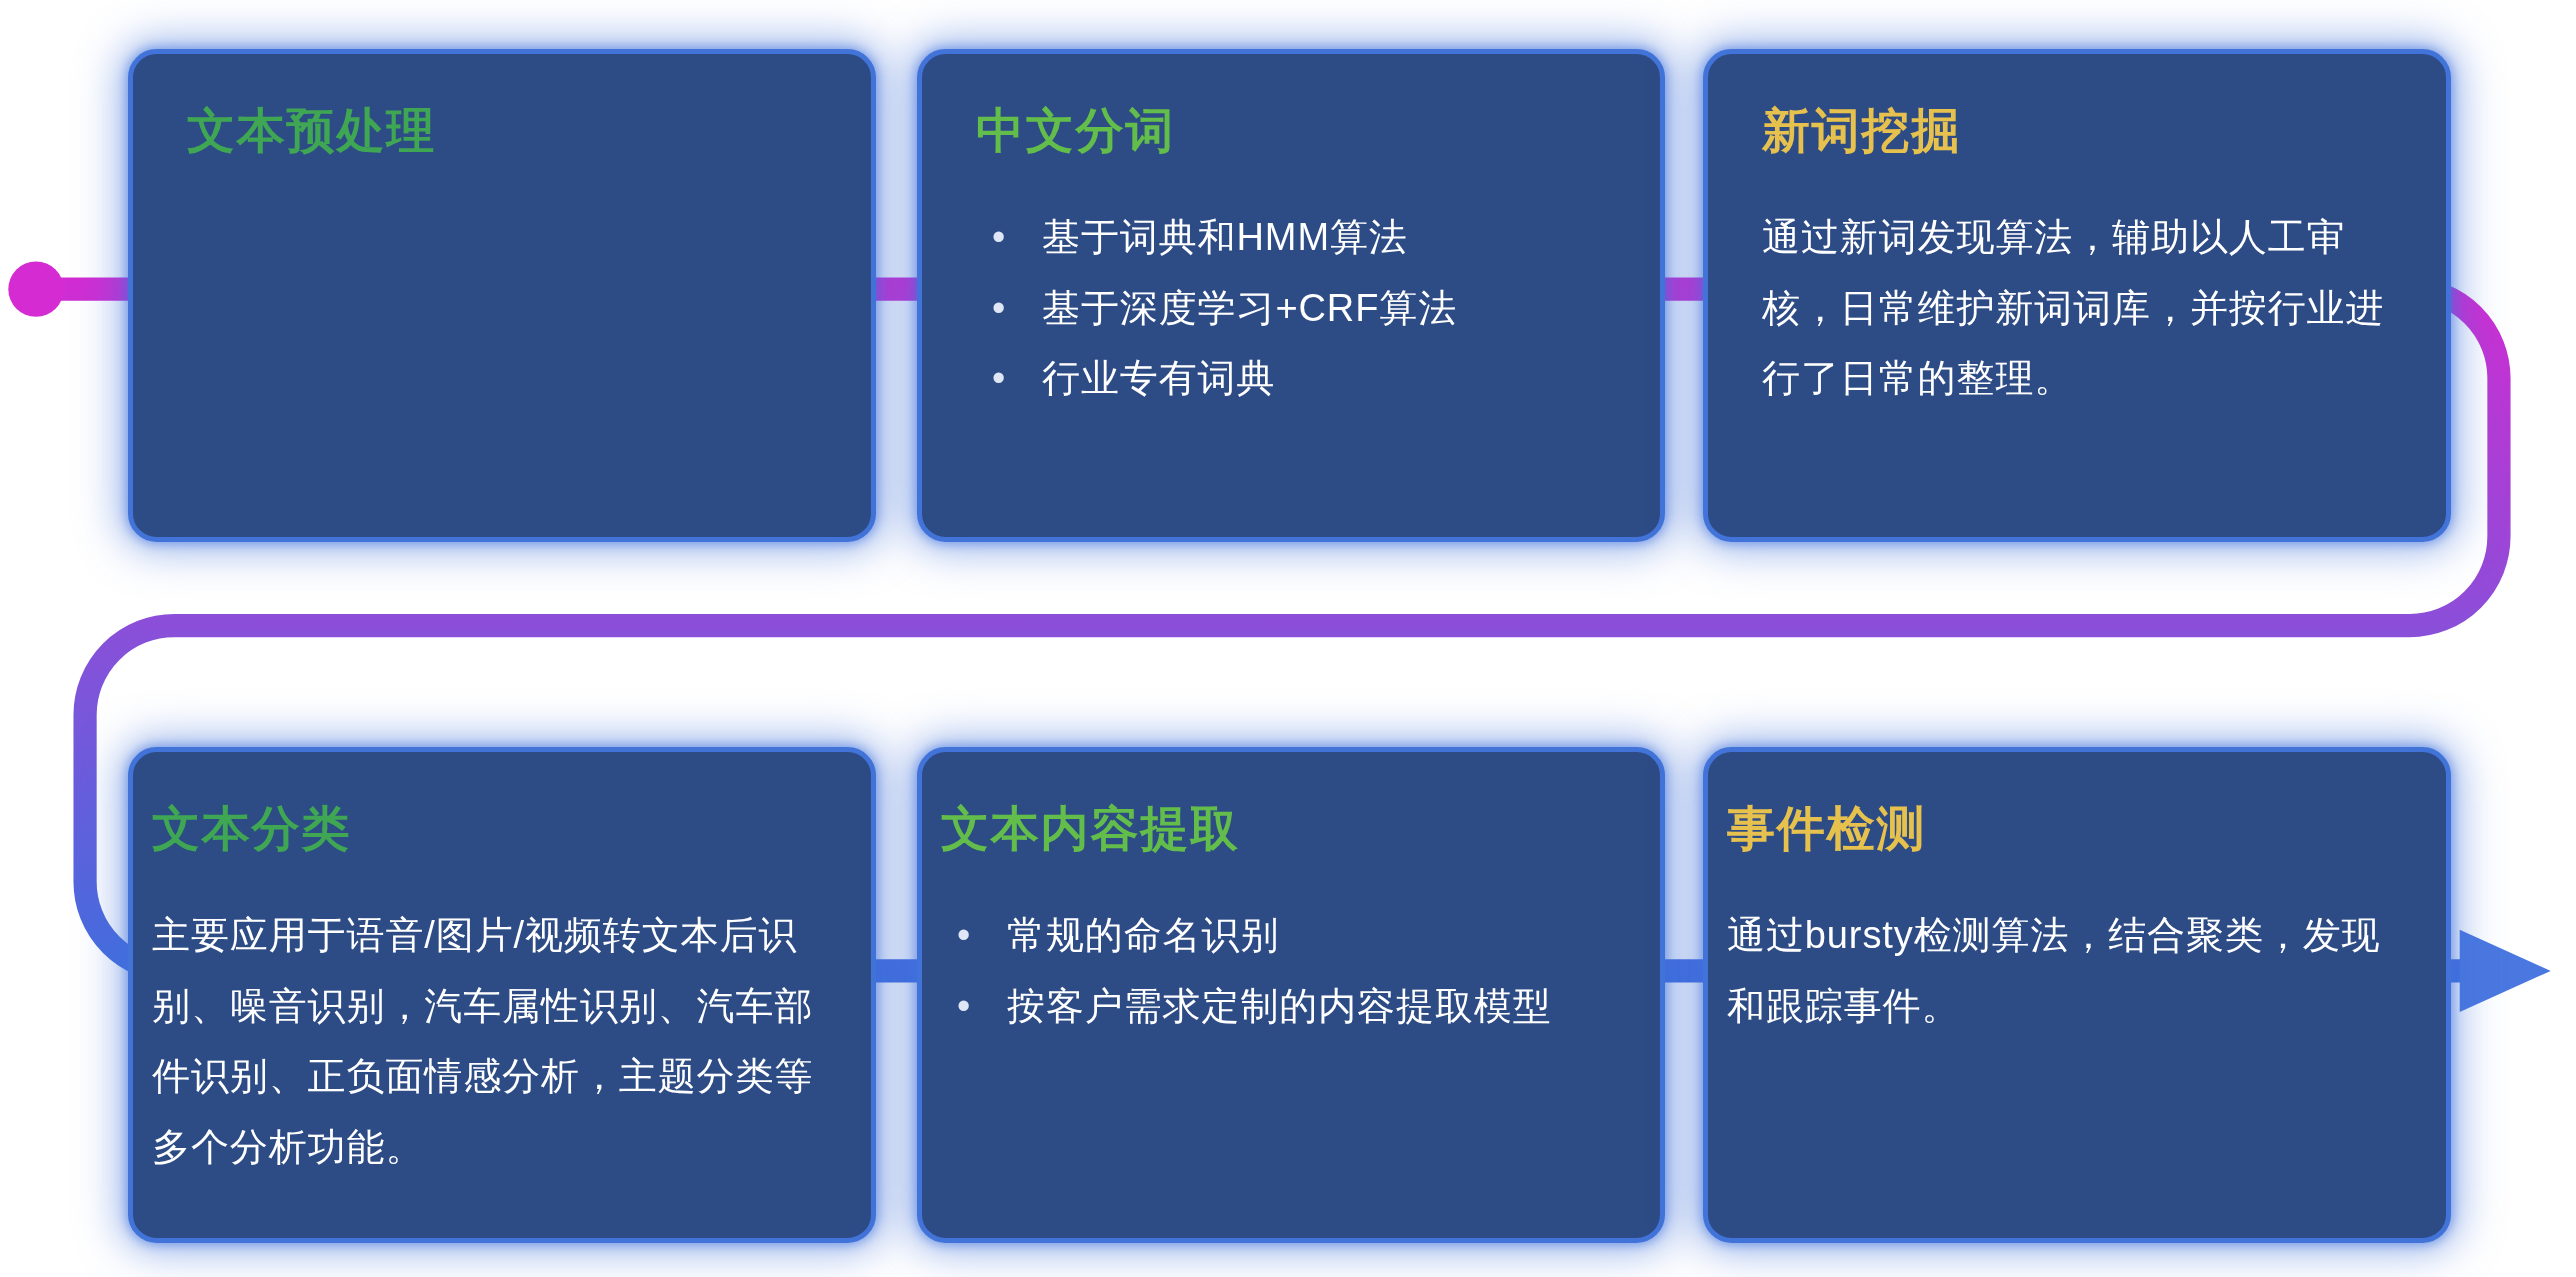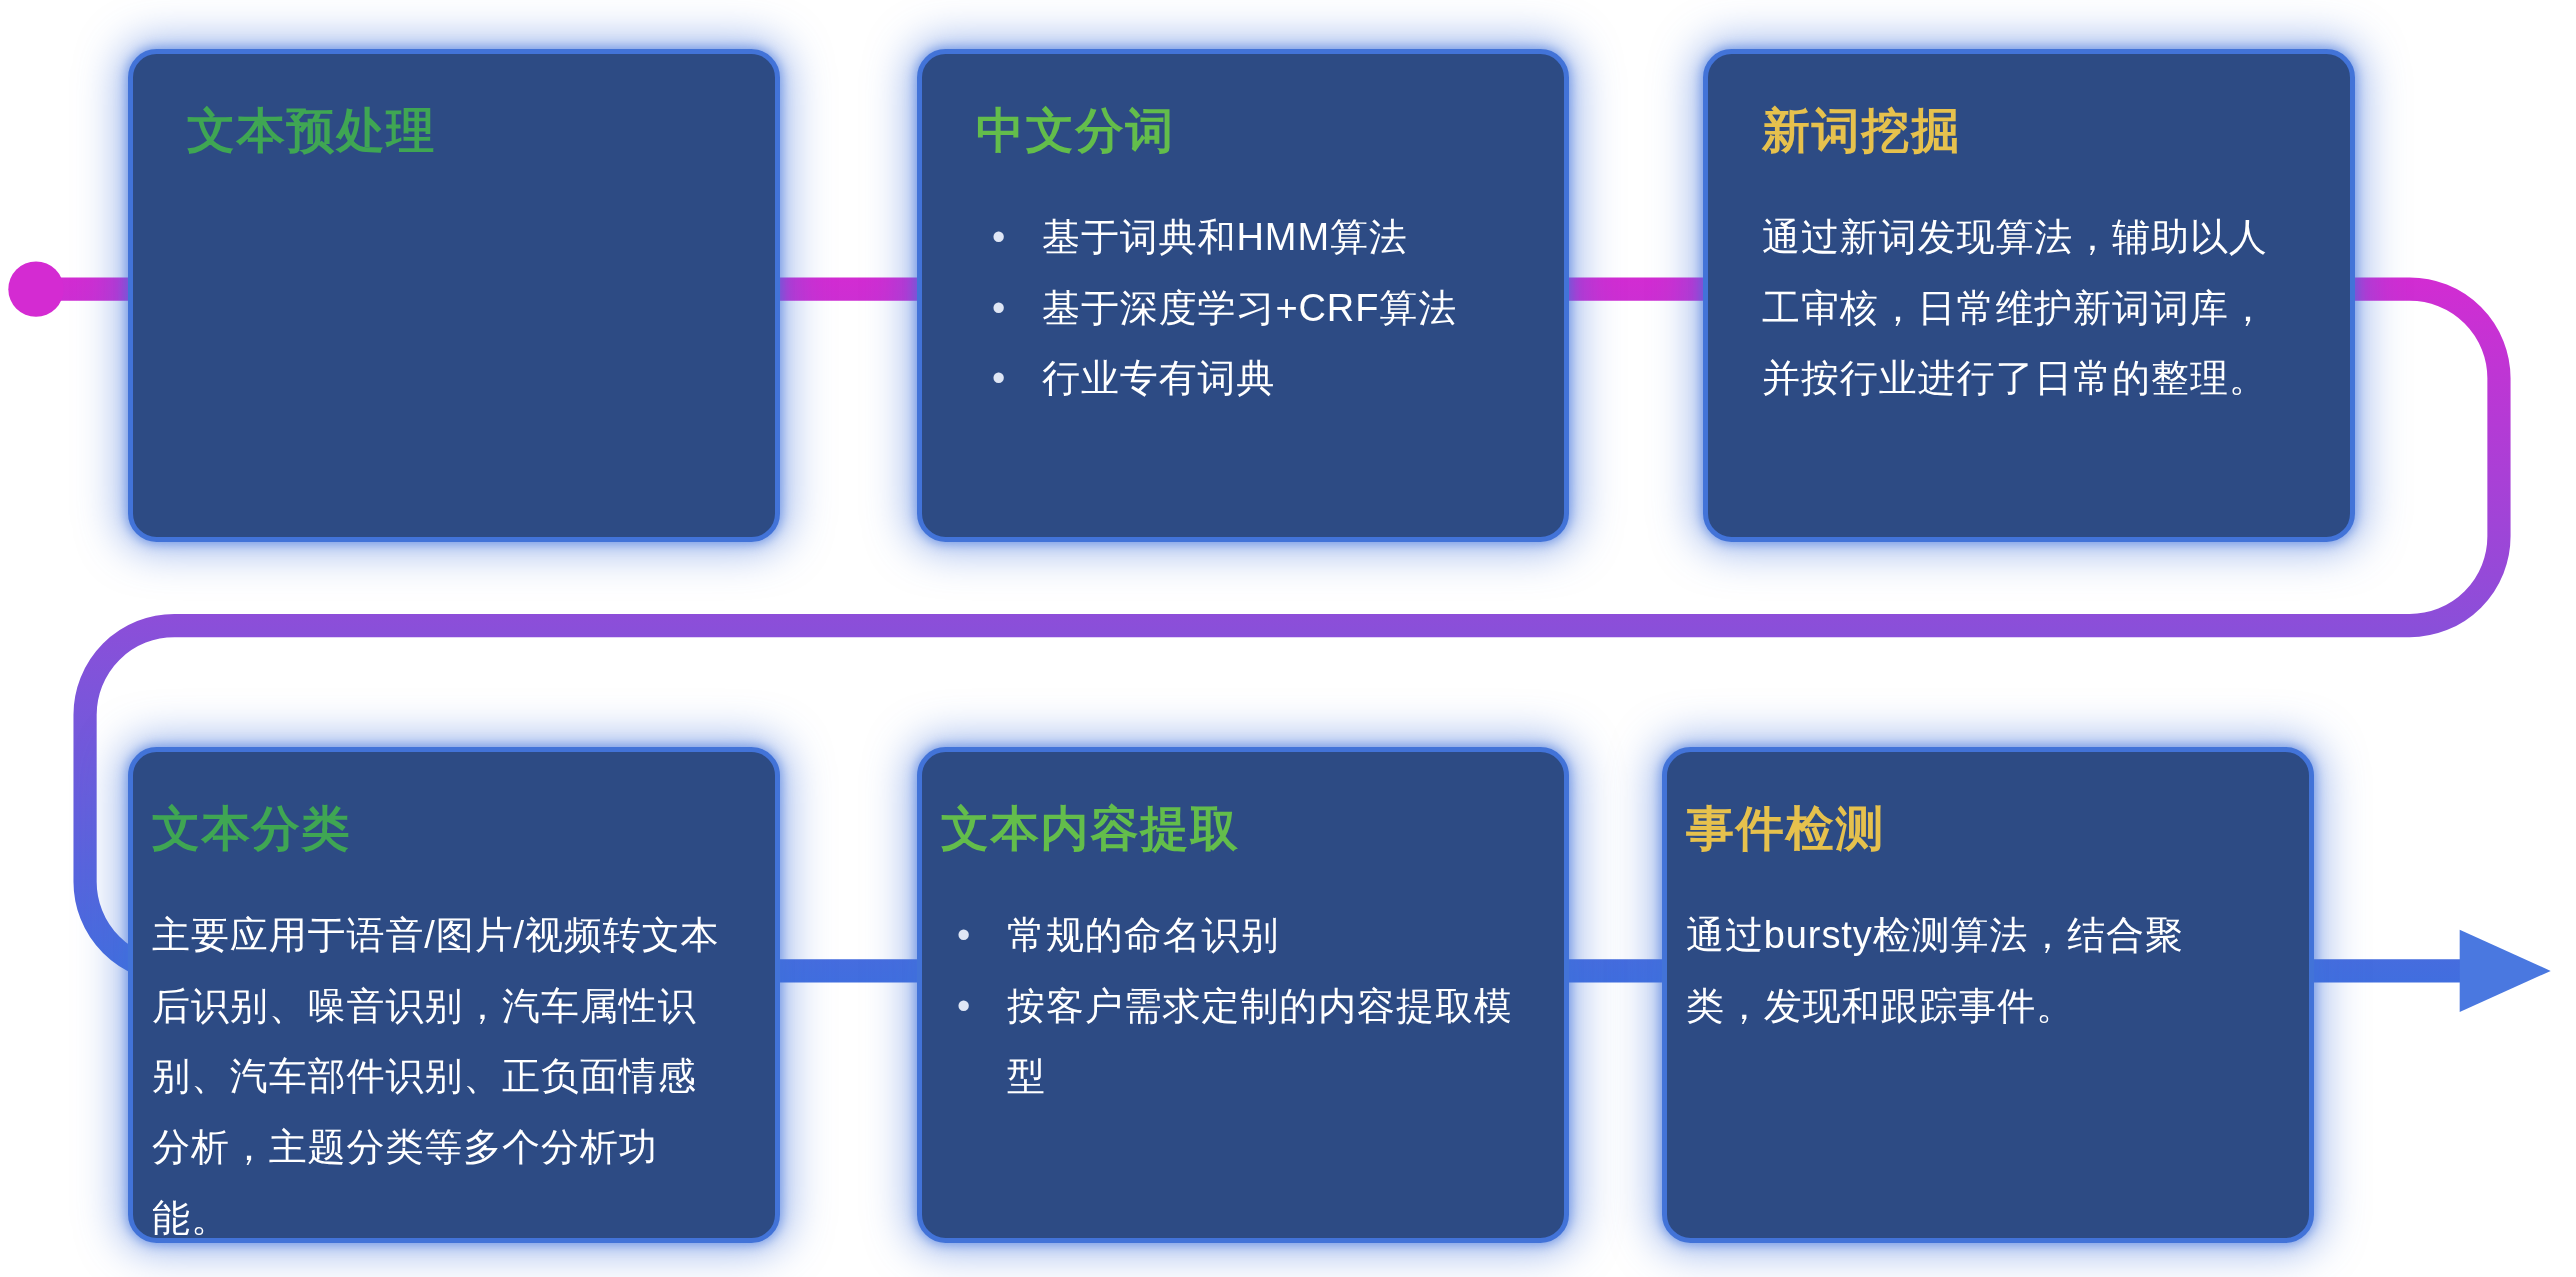--- a/index.html
+++ b/index.html
@@ -4,21 +4,21 @@
 <style>
   html,body{margin:0;padding:0;background:#ffffff;}
   body{
     width:2576px;height:1277px;position:relative;overflow:hidden;
     font-family:"Liberation Sans","DejaVu Sans",sans-serif;
   }
   .canvas{position:absolute;inset:0;width:2576px;height:1277px;}
   .flow-svg{position:absolute;left:0;top:0;z-index:0;}
   .card{
     position:absolute;
-    width:652px;height:493px;
+    width:748px;height:493px;
     box-sizing:border-box;
     background:#2d4b84;
     border:5.4px solid #4273d8;
     border-radius:28.6px;
     box-shadow:0 0 41px 9px rgba(64,114,220,0.50), 0 0 10.7px 1.8px rgba(64,114,220,0.55);
     padding:45px 50px 36px 54px;
     overflow:hidden;
     z-index:1;
   }
   .card.row2{height:496px;padding-left:19px;}
@@ -40,21 +40,21 @@
     display:flex;align-items:flex-start;
     color:#ffffff;font-size:38px;line-height:1.86;letter-spacing:0.9px;
     padding-left:16px;
   }
   .bullet-marker{width:50px;flex:0 0 50px;color:#dfe6f5;}
   .c1{left:128px;top:49px;}
   .c2{left:917px;top:49px;}
   .c3{left:1703px;top:49px;}
   .c4{left:128px;top:747px;}
   .c5{left:917px;top:747px;}
-  .c6{left:1662px;top:747px;}
+  .c6{left:1703px;top:747px;}
 </style>
 </head>
 <body>
 
 <div class="canvas">
 
   <svg class="flow-svg" width="2576" height="1277" viewBox="0 0 2886 1431" aria-hidden="true">
     <defs>
       <linearGradient id="flowGrad" gradientUnits="userSpaceOnUse" x1="0" y1="300" x2="0" y2="1110">
         <stop id="grad-start" offset="0" stop-color="#d42bd2"></stop>

